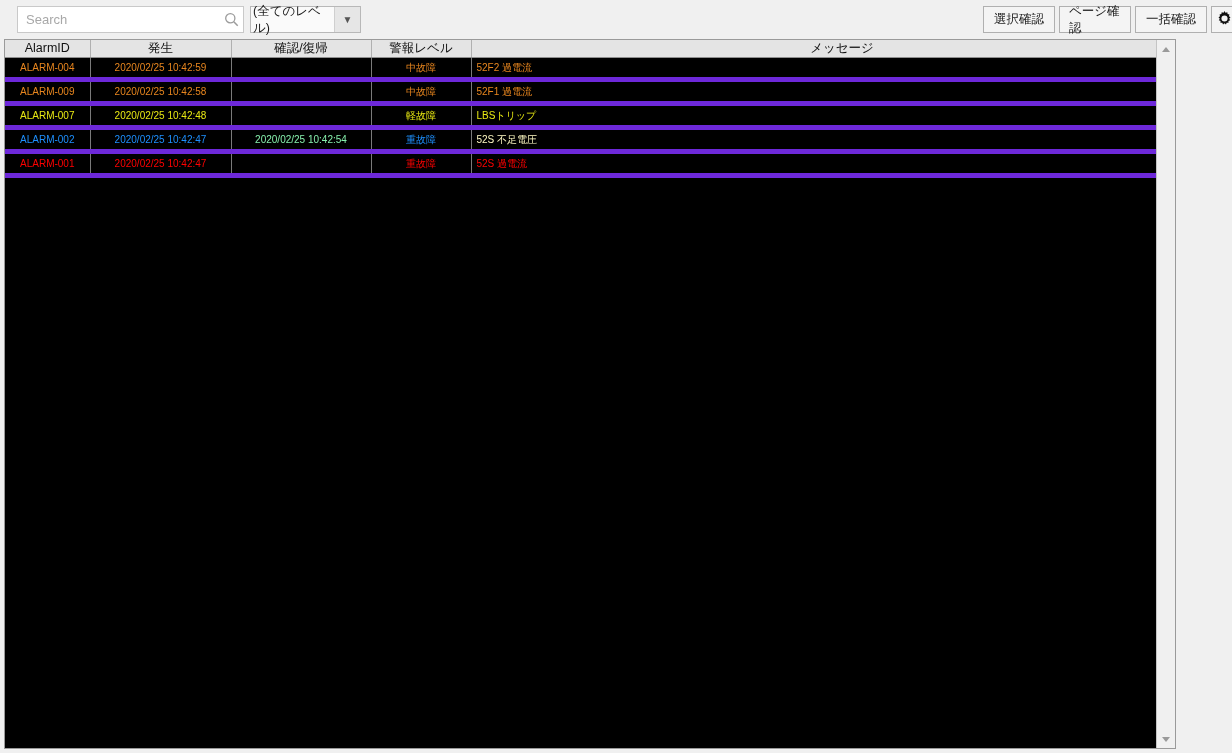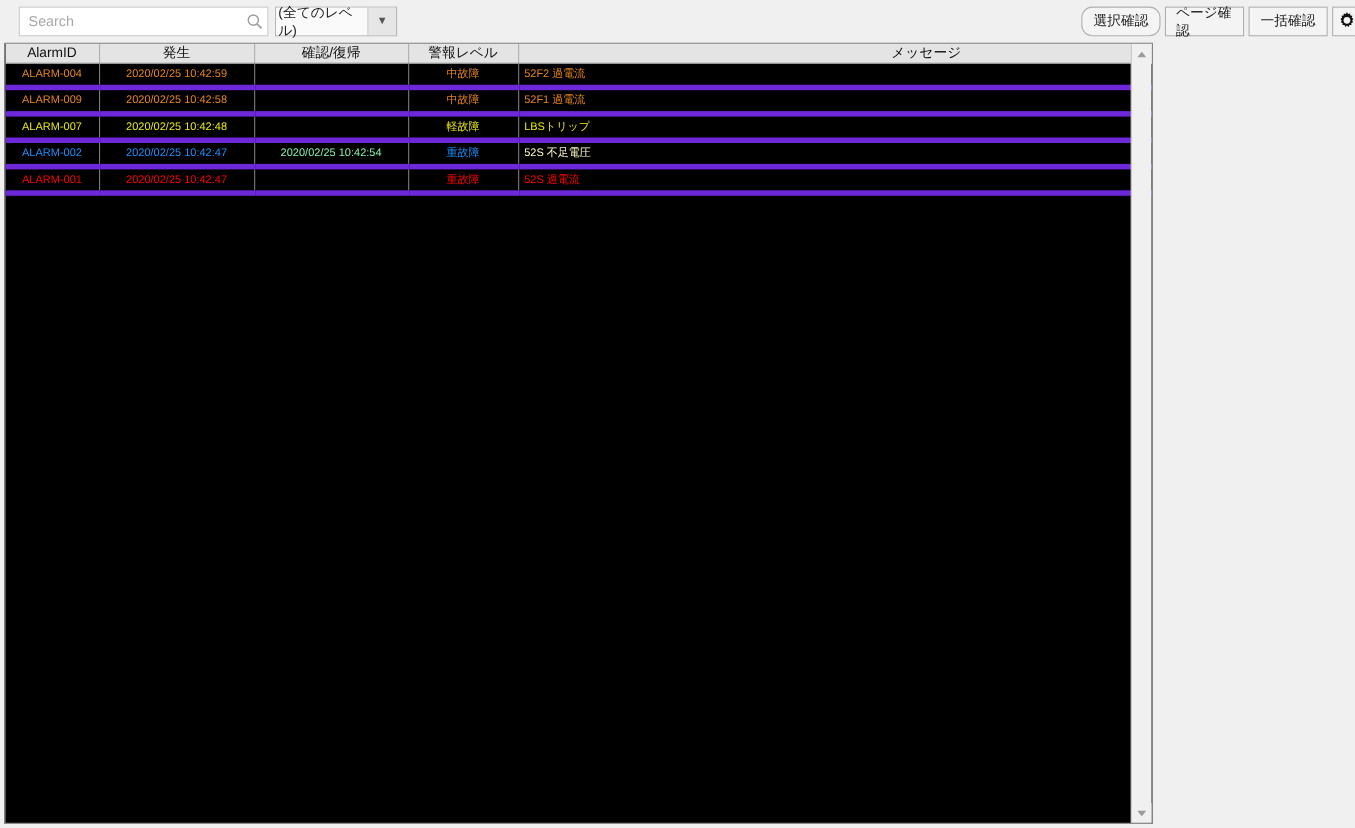--- a/index.html
+++ b/index.html
@@ -107,31 +107,31 @@
     box-sizing: border-box;
     font-family: "Liberation Sans", sans-serif;
     font-size: 12.5px;
     color: #1a1a1a;
     display: flex;
     align-items: center;
     justify-content: center;
     padding: 0 9px;
     cursor: default;
   }
-  #btn-select  { left: 972px;  width: 72px; border-radius: 10px; }
+  #btn-select  { left: 972px;  width: 72px; }
   #btn-page    { left: 1048px; width: 72px; }
   #btn-bulk    { left: 1124px; width: 72px; }
   #btn-gear    { left: 1200px; width: 26px; padding: 0; }
 
   
   .table-area {
     position: absolute;
     left: 4px;
     top: 39px;
-    width: 1044px;
+    width: 1172px;
     height: 710px;
     border: 1px solid #9a9a9a;
     box-sizing: border-box;
     background: #000000;
     overflow: hidden;
   }
 
   table.alarm-table {
     border-collapse: collapse;
     width: 1203px;

